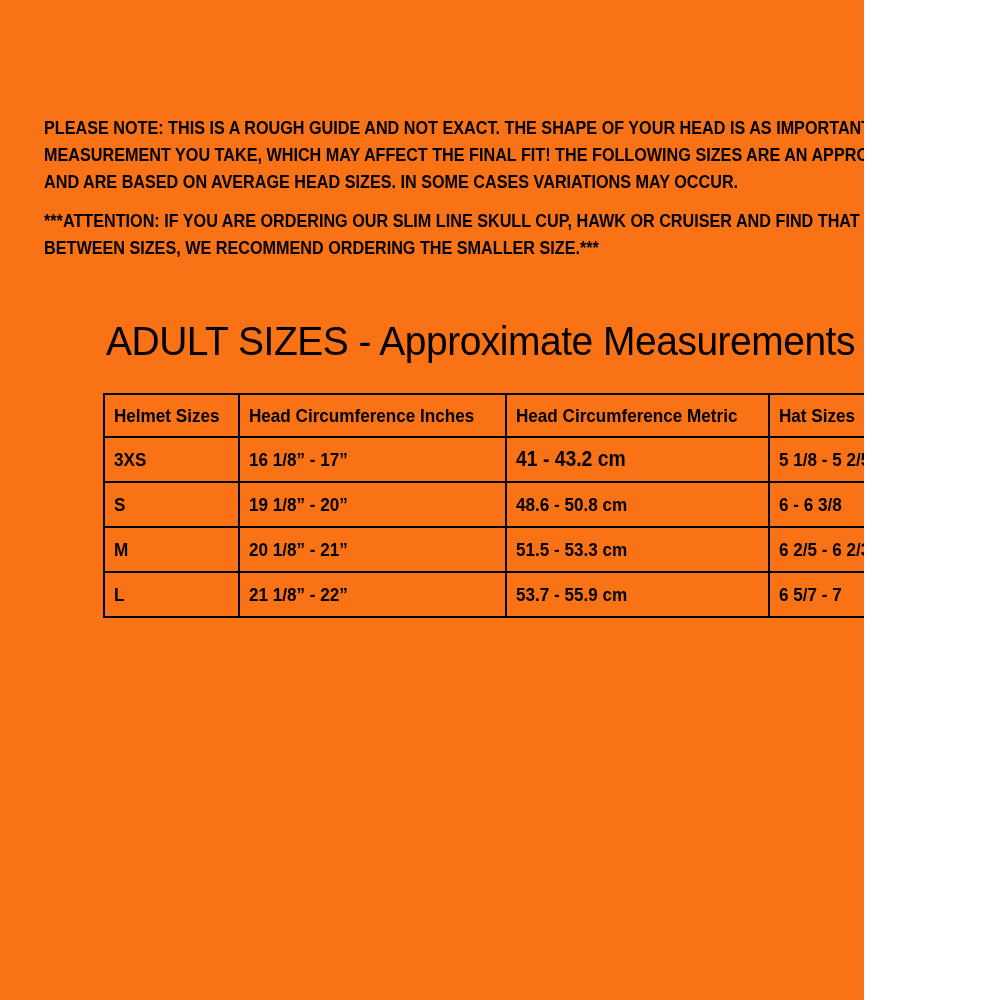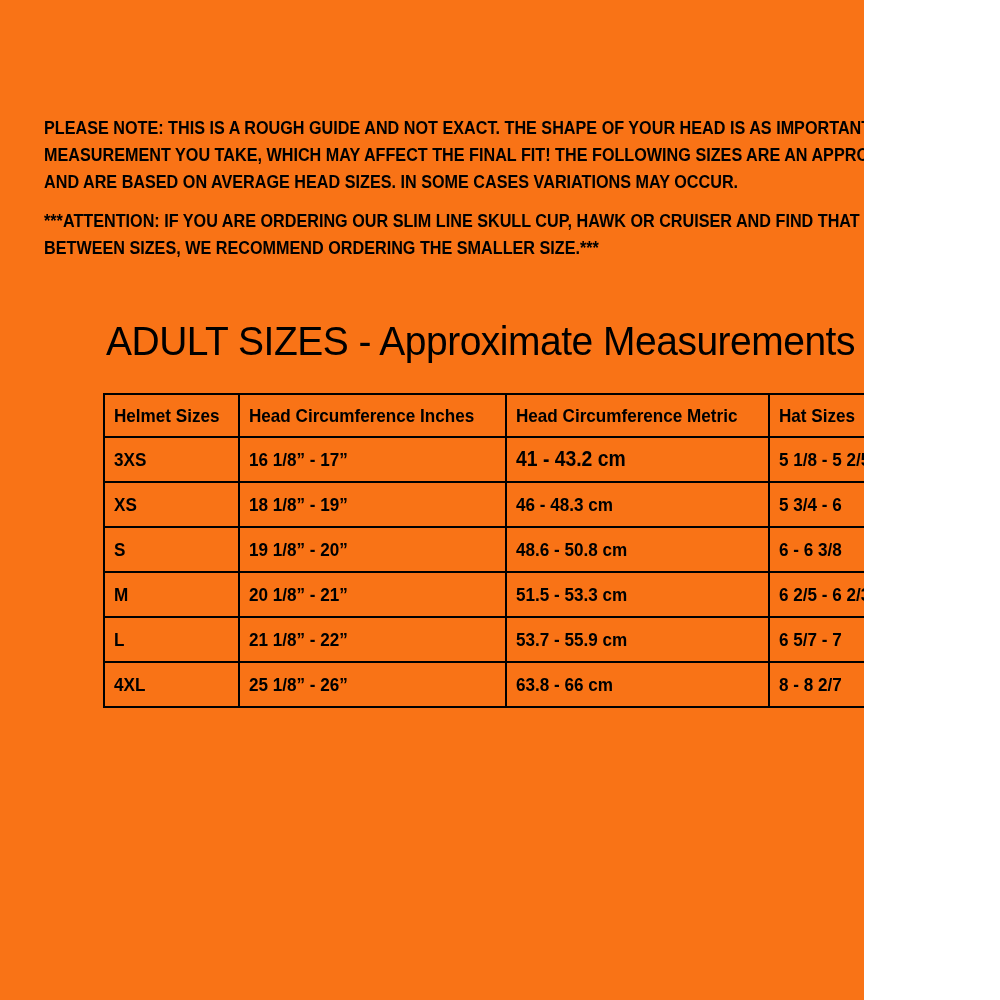--- a/index.html
+++ b/index.html
@@ -99,45 +99,33 @@
       </tr>
     </thead>
     <tbody>
       <tr>
         <td><span class="cnd">3XS</span></td>
         <td><span class="cnd">16 1/8” - 17”</span></td>
         <td class="emph"><span class="cnd">41 - 43.2 cm</span></td>
         <td><span class="cnd">5 1/8 - 5 2/5</span></td>
       </tr>
       <tr>
-        <td><span class="cnd">XS</span></td>
-        <td><span class="cnd">18 1/8” - 19”</span></td>
-        <td><span class="cnd">46 - 48.3 cm</span></td>
-        <td><span class="cnd">5 3/4 - 6</span></td>
-      </tr>
-      <tr>
         <td><span class="cnd">S</span></td>
         <td><span class="cnd">19 1/8” - 20”</span></td>
         <td><span class="cnd">48.6 - 50.8 cm</span></td>
         <td><span class="cnd">6 - 6 3/8</span></td>
       </tr>
       <tr>
         <td><span class="cnd">M</span></td>
         <td><span class="cnd">20 1/8” - 21”</span></td>
         <td><span class="cnd">51.5 - 53.3 cm</span></td>
         <td><span class="cnd">6 2/5 - 6 2/3</span></td>
       </tr>
       <tr>
         <td><span class="cnd">L</span></td>
         <td><span class="cnd">21 1/8” - 22”</span></td>
         <td><span class="cnd">53.7 - 55.9 cm</span></td>
         <td><span class="cnd">6 5/7 - 7</span></td>
       </tr>
-      <tr>
-        <td><span class="cnd">4XL</span></td>
-        <td><span class="cnd">25 1/8” - 26”</span></td>
-        <td><span class="cnd">63.8 - 66 cm</span></td>
-        <td><span class="cnd">8 - 8 2/7</span></td>
-      </tr>
     </tbody>
   </table>
 
 </div>
 
 </body></html>

